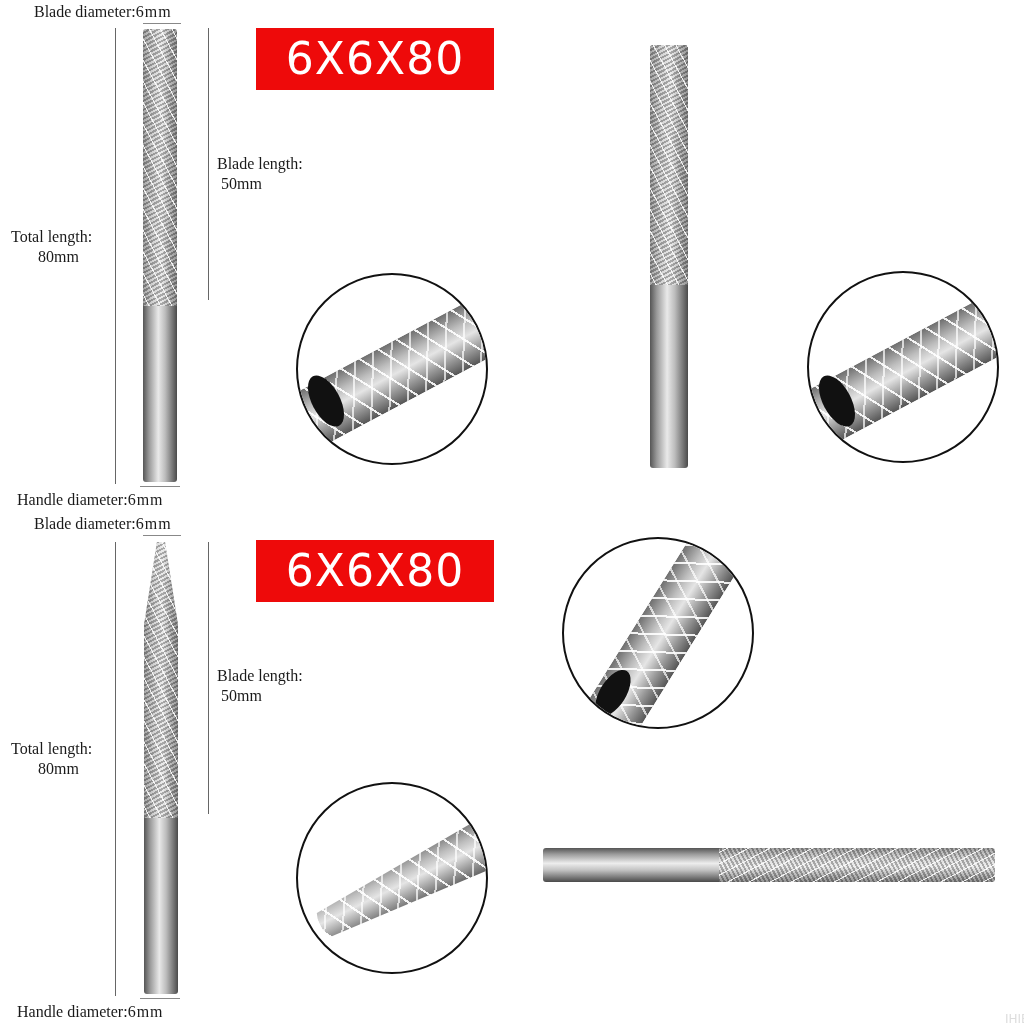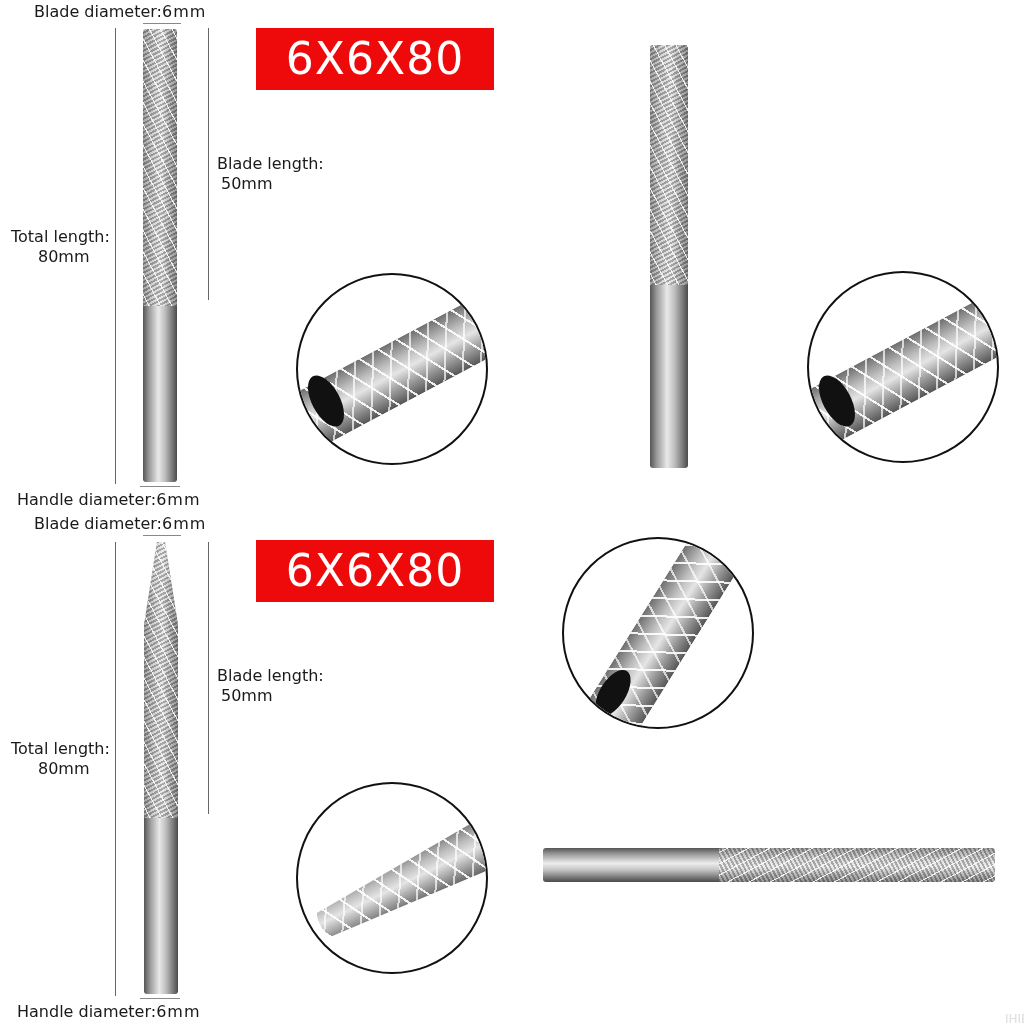--- a/index.html
+++ b/index.html
@@ -1,17 +1,17 @@
 <!DOCTYPE html>
 <html><head>
 <meta charset="utf-8">
 <style>
   html,body{margin:0;padding:0;background:#fff;}
   body{width:1024px;height:1024px;position:relative;overflow:hidden;font-family:"DejaVu Sans","Liberation Sans",sans-serif;color:#222;}
-  .abs{position:absolute;}
+  .abs{position:absolute;font-family:Liberation Serif, serif;}
   .label{font-size:16px;line-height:20px;white-space:nowrap;color:#1a1a1a;}
   .vline{position:absolute;width:1px;background:#666;}
   .hline{position:absolute;height:1px;background:#888;}
   .badge{position:absolute;background:#ee0a0a;color:#fff;font-size:44px;line-height:62px;height:62px;text-align:center;letter-spacing:1px;font-family:"DejaVu Sans","Liberation Sans",sans-serif;}
   .circle{position:absolute;border:2px solid #111;border-radius:50%;background:#fff;overflow:hidden;box-sizing:border-box;}
   .blade-v{position:absolute;
     background:
       repeating-linear-gradient(62deg, rgba(255,255,255,0.0) 0 5px, rgba(255,255,255,0.85) 5px 6px, rgba(0,0,0,0) 6px 10px),
       repeating-linear-gradient(-28deg, rgba(60,60,60,0.35) 0 2px, rgba(255,255,255,0.2) 2px 4px),
       linear-gradient(90deg,#8d8d8d 0%,#c9c9c9 30%,#e6e6e6 55%,#a6a6a6 80%,#7a7a7a 100%);}

